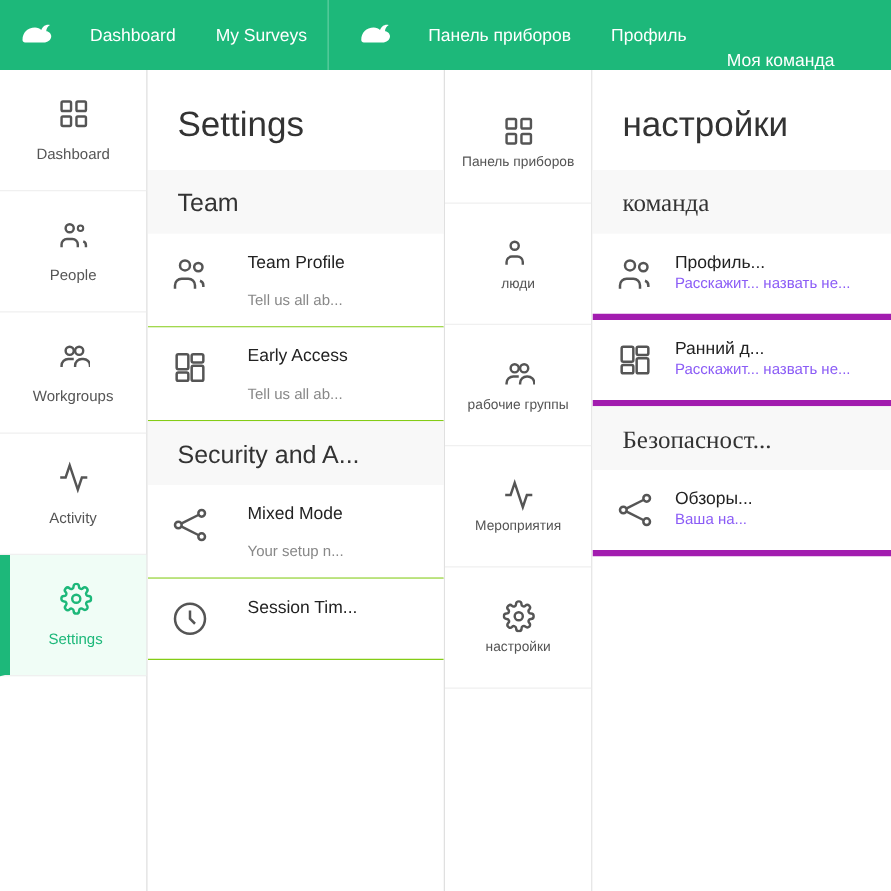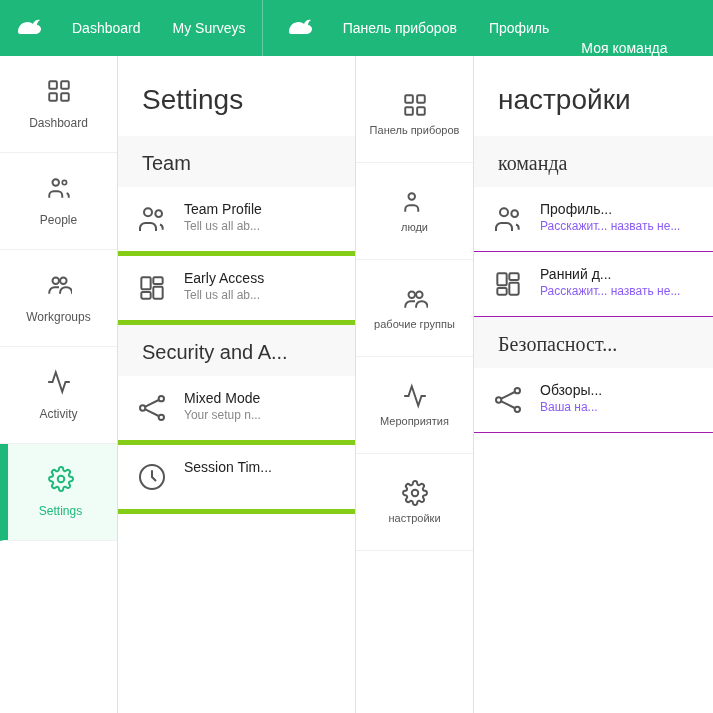--- a/index.html
+++ b/index.html
@@ -113,24 +113,24 @@
       font-size: 20px;
       font-weight: 400;
       color: #333;
       padding: 16px 24px 12px;
       background: #f8f8f8;
     }
     .settings-item {
       display: flex;
       align-items: flex-start;
       padding: 14px 16px;
-      border-bottom: 5px solid #84cc16;
+      border-bottom: 1px solid #84cc16;
       cursor: pointer;
       background: white;
-      gap: 14px;
+      gap: 28px;
     }
     .settings-item-icon {
       width: 36px; height: 36px;
       flex-shrink: 0;
       display: flex; align-items: center; justify-content: center;
       color: #555;
     }
     .settings-item-icon svg {
       width: 32px; height: 32px;
       fill: none;
@@ -142,21 +142,21 @@
       font-size: 14px;
       font-weight: 500;
       color: #222;
       white-space: nowrap;
       overflow: hidden;
       text-overflow: ellipsis;
     }
     .settings-item-desc {
       font-size: 12px;
       color: #888;
-      margin-top: 2px;
+      margin-top: 16px;
       white-space: nowrap;
       overflow: hidden;
       text-overflow: ellipsis;
     }
 
     
     .russian-panel {
       flex: 1;
       background: white;
       overflow-y: auto;
@@ -171,21 +171,21 @@
       font-size: 20px;
       color: #333;
       padding: 16px 24px 12px;
       background: #f8f8f8;
       font-family: Liberation Serif, serif;
     }
     .russian-item {
       display: flex;
       align-items: flex-start;
       padding: 14px 16px;
-      border-bottom: 1px solid #a21caf;
+      border-bottom: 5px solid #a21caf;
       background: white;
       gap: 14px;
     }
     .russian-item-icon {
       width: 36px; height: 36px;
       flex-shrink: 0;
       display: flex; align-items: center; justify-content: center;
     }
     .russian-item-icon svg {
       width: 32px; height: 32px;

